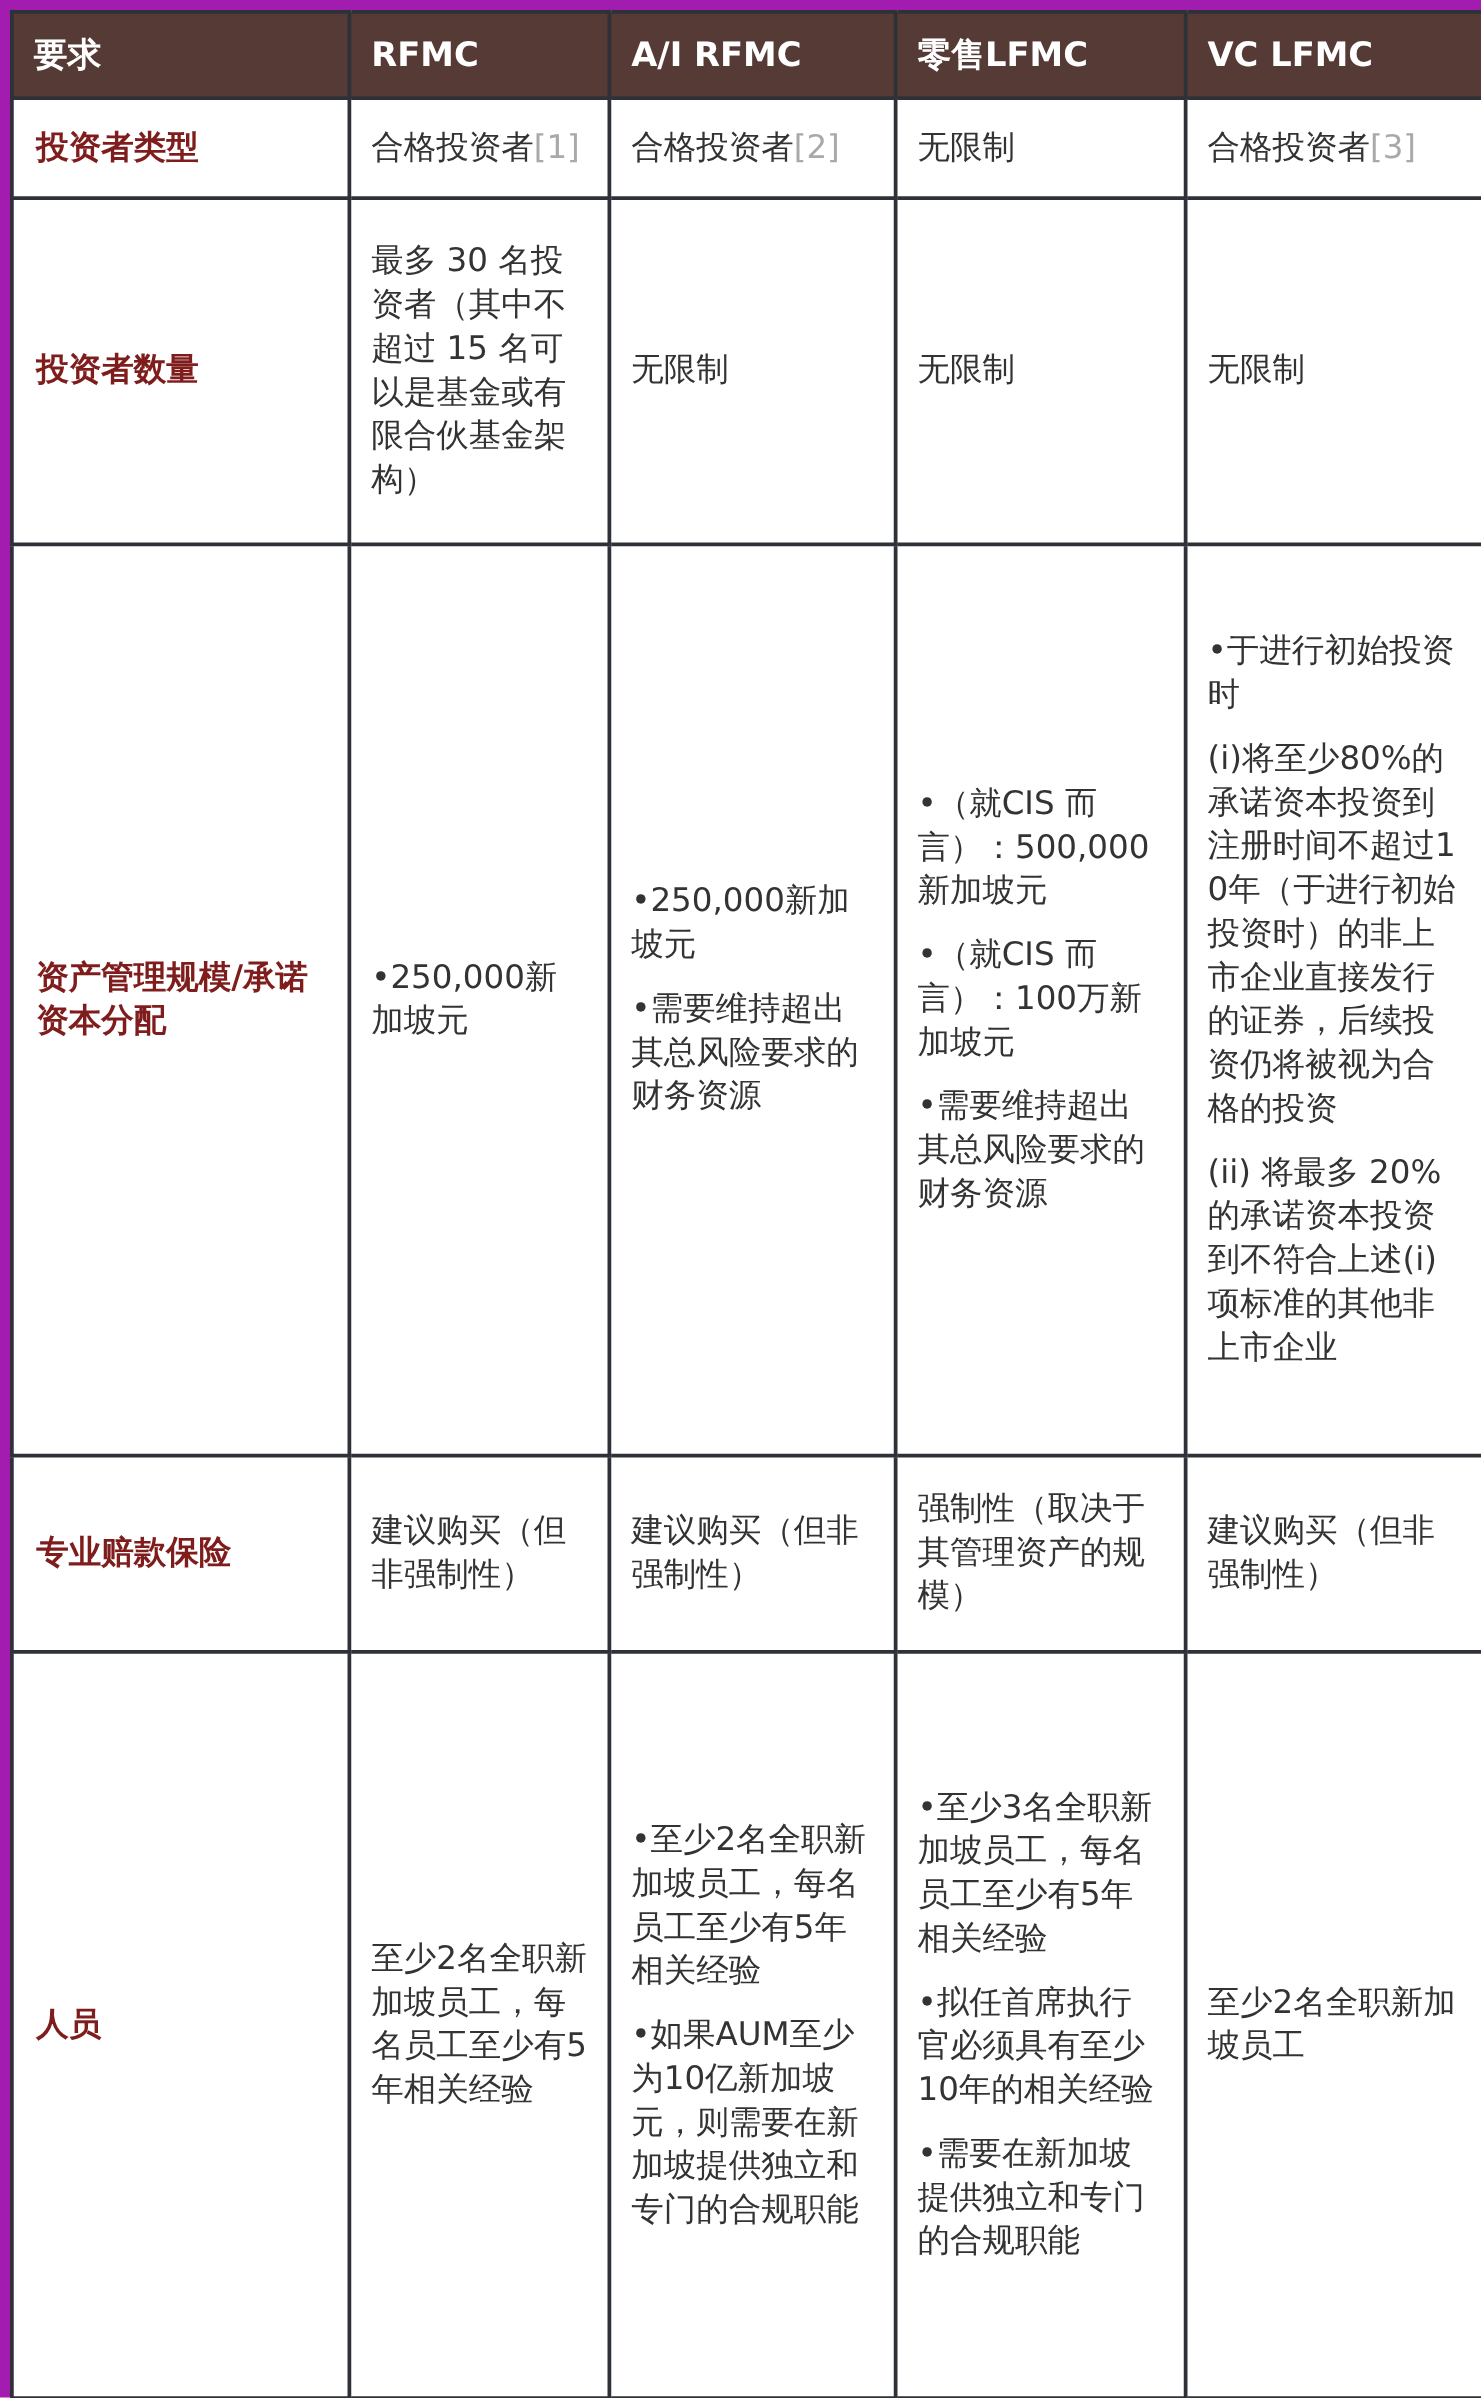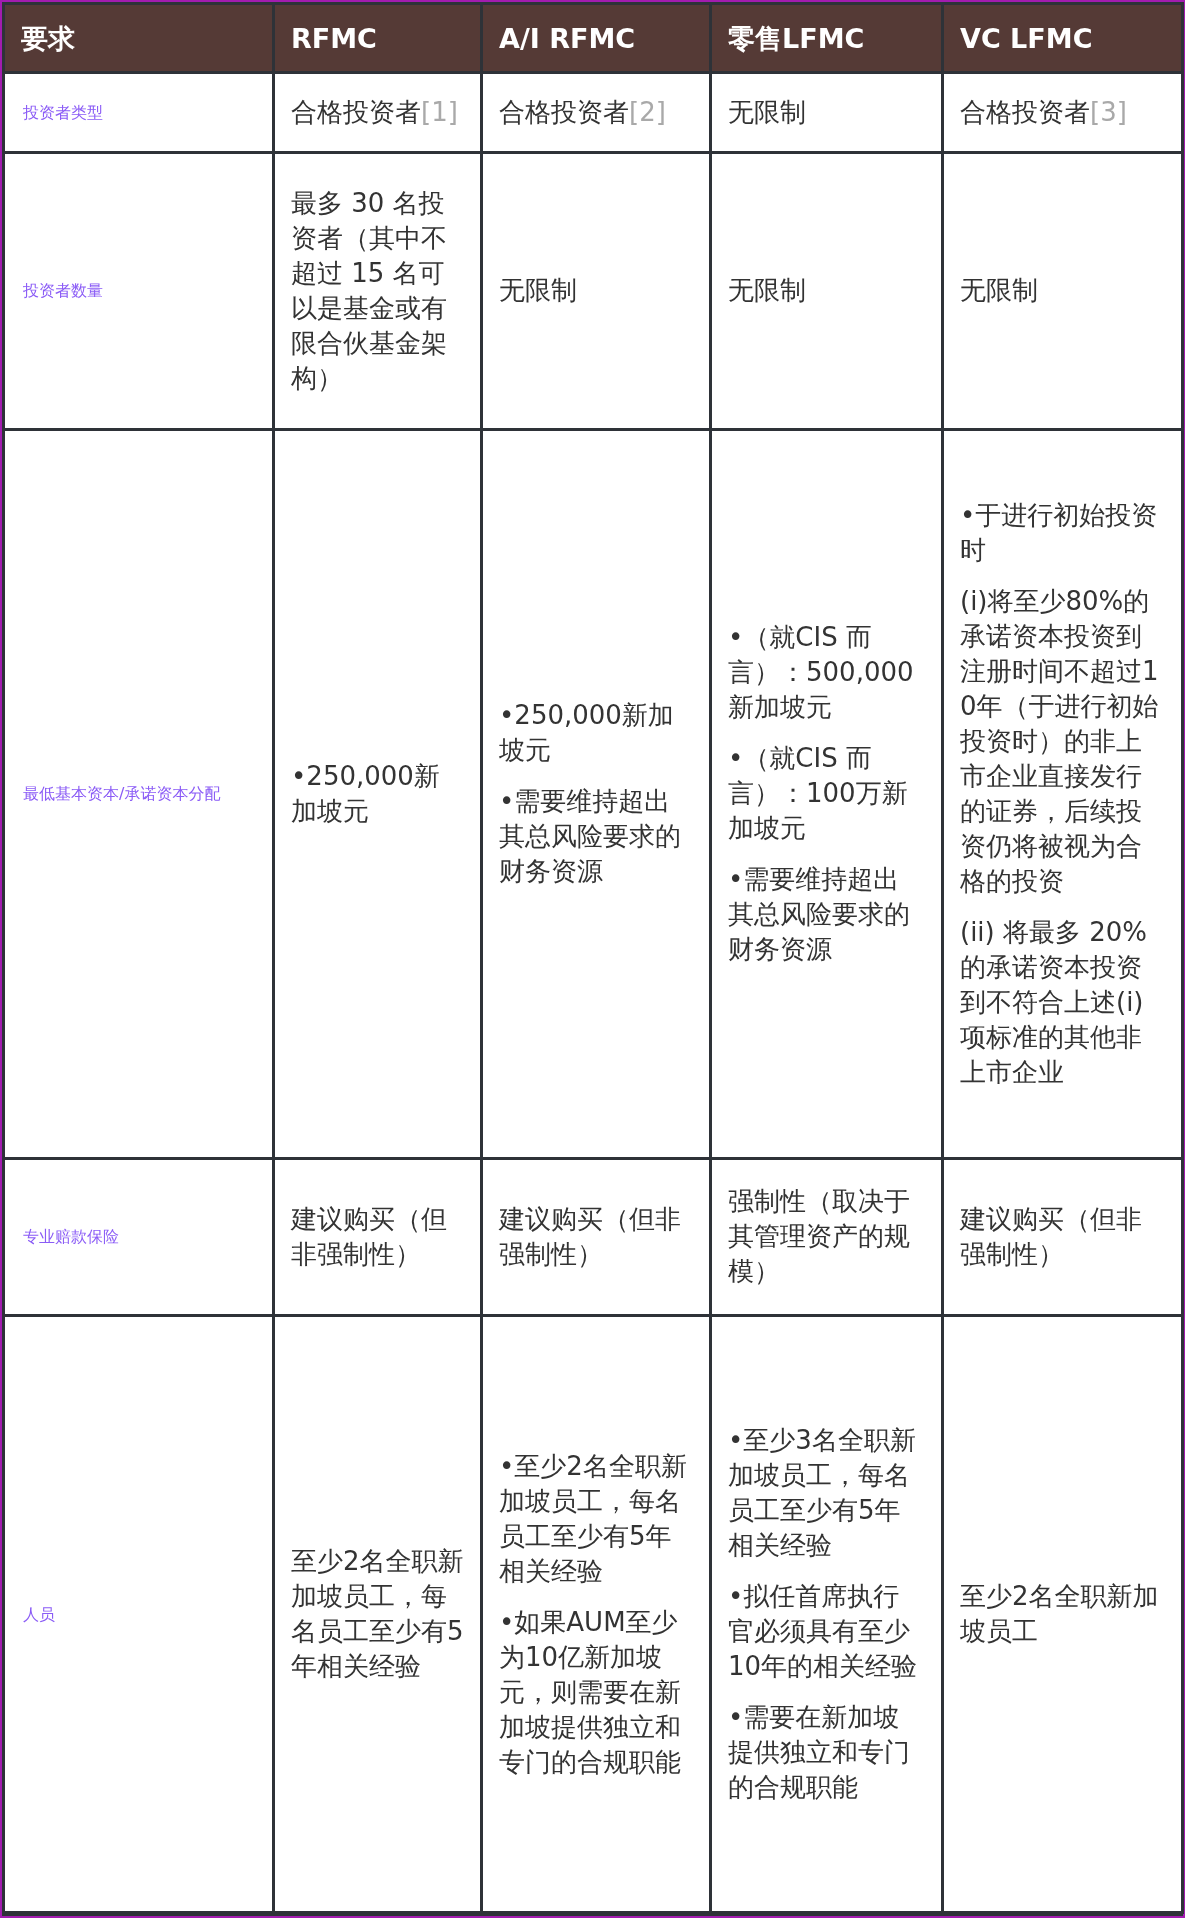--- a/index.html
+++ b/index.html
@@ -1,21 +1,21 @@
 <!DOCTYPE html>
 <html><head>
 <meta charset="utf-8">
 <style>
   html, body { margin: 0; padding: 0; background: #ffffff; }
   body { width: 1185px; height: 1918px; overflow: hidden; }
   .frame {
     position: absolute; left: 0; top: 0;
     width: 1185px; height: 1918px;
     box-sizing: border-box;
-    border: 2px solid #a21caf;
+    border: 8px solid #a21caf;
     background: #2e3238;
   }
   table {
     border-collapse: collapse;
     table-layout: fixed;
     width: 1179px;
     height: 1912px;
     font-family: "DejaVu Sans", "Liberation Sans", sans-serif;
     color: #333333;
     font-size: 26px;
@@ -36,23 +36,23 @@
   }
   thead th {
     background: #553a36;
     color: #ffffff;
     font-weight: bold;
     font-size: 27px;
     height: 66px;
     padding-left: 16px;
   }
   td.label {
-    font-weight: normal;
-    color: #8b5cf6;
-    font-size: 16px;
+    font-weight: bold;
+    color: #7f1d1d;
+    font-size: 26px;
     padding-left: 18px;
   }
   .ref { color: #a9a9a9; }
   .para { margin: 0 0 16px 0; }
   .para:last-child { margin-bottom: 0; }
   tr.r1 { height: 71px; }
   tr.r2 { height: 246px; }
   tr.r3 { height: 140px; }
   tr.r4 { height: 647px; }
   tr.r5 { height: 140px; }
@@ -94,21 +94,21 @@
     <tr class="r2">
       <td class="label">投资者数量</td>
       <td><span>最多 30 名投资者（其中不超过 15 名可以是基金或有限合伙基金架构）</span></td>
       <td><span>无限制</span></td>
       <td><span>无限制</span></td>
       <td><span>无限制</span></td>
     </tr>
 
 
     <tr class="r4">
-      <td class="label">最低基本资本/承诺资本分配</td>
+      <td class="label">资产管理规模/承诺资本分配</td>
       <td>
         <div class="para">•250,000新加坡元</div>
       </td>
       <td>
         <div class="para">•250,000新加坡元</div>
         <div class="para">•需要维持超出其总风险要求的财务资源</div>
       </td>
       <td>
         <div class="para">•（就CIS 而言）：500,000新加坡元</div>
         <div class="para">•（就CIS 而言）：100万新加坡元</div>

